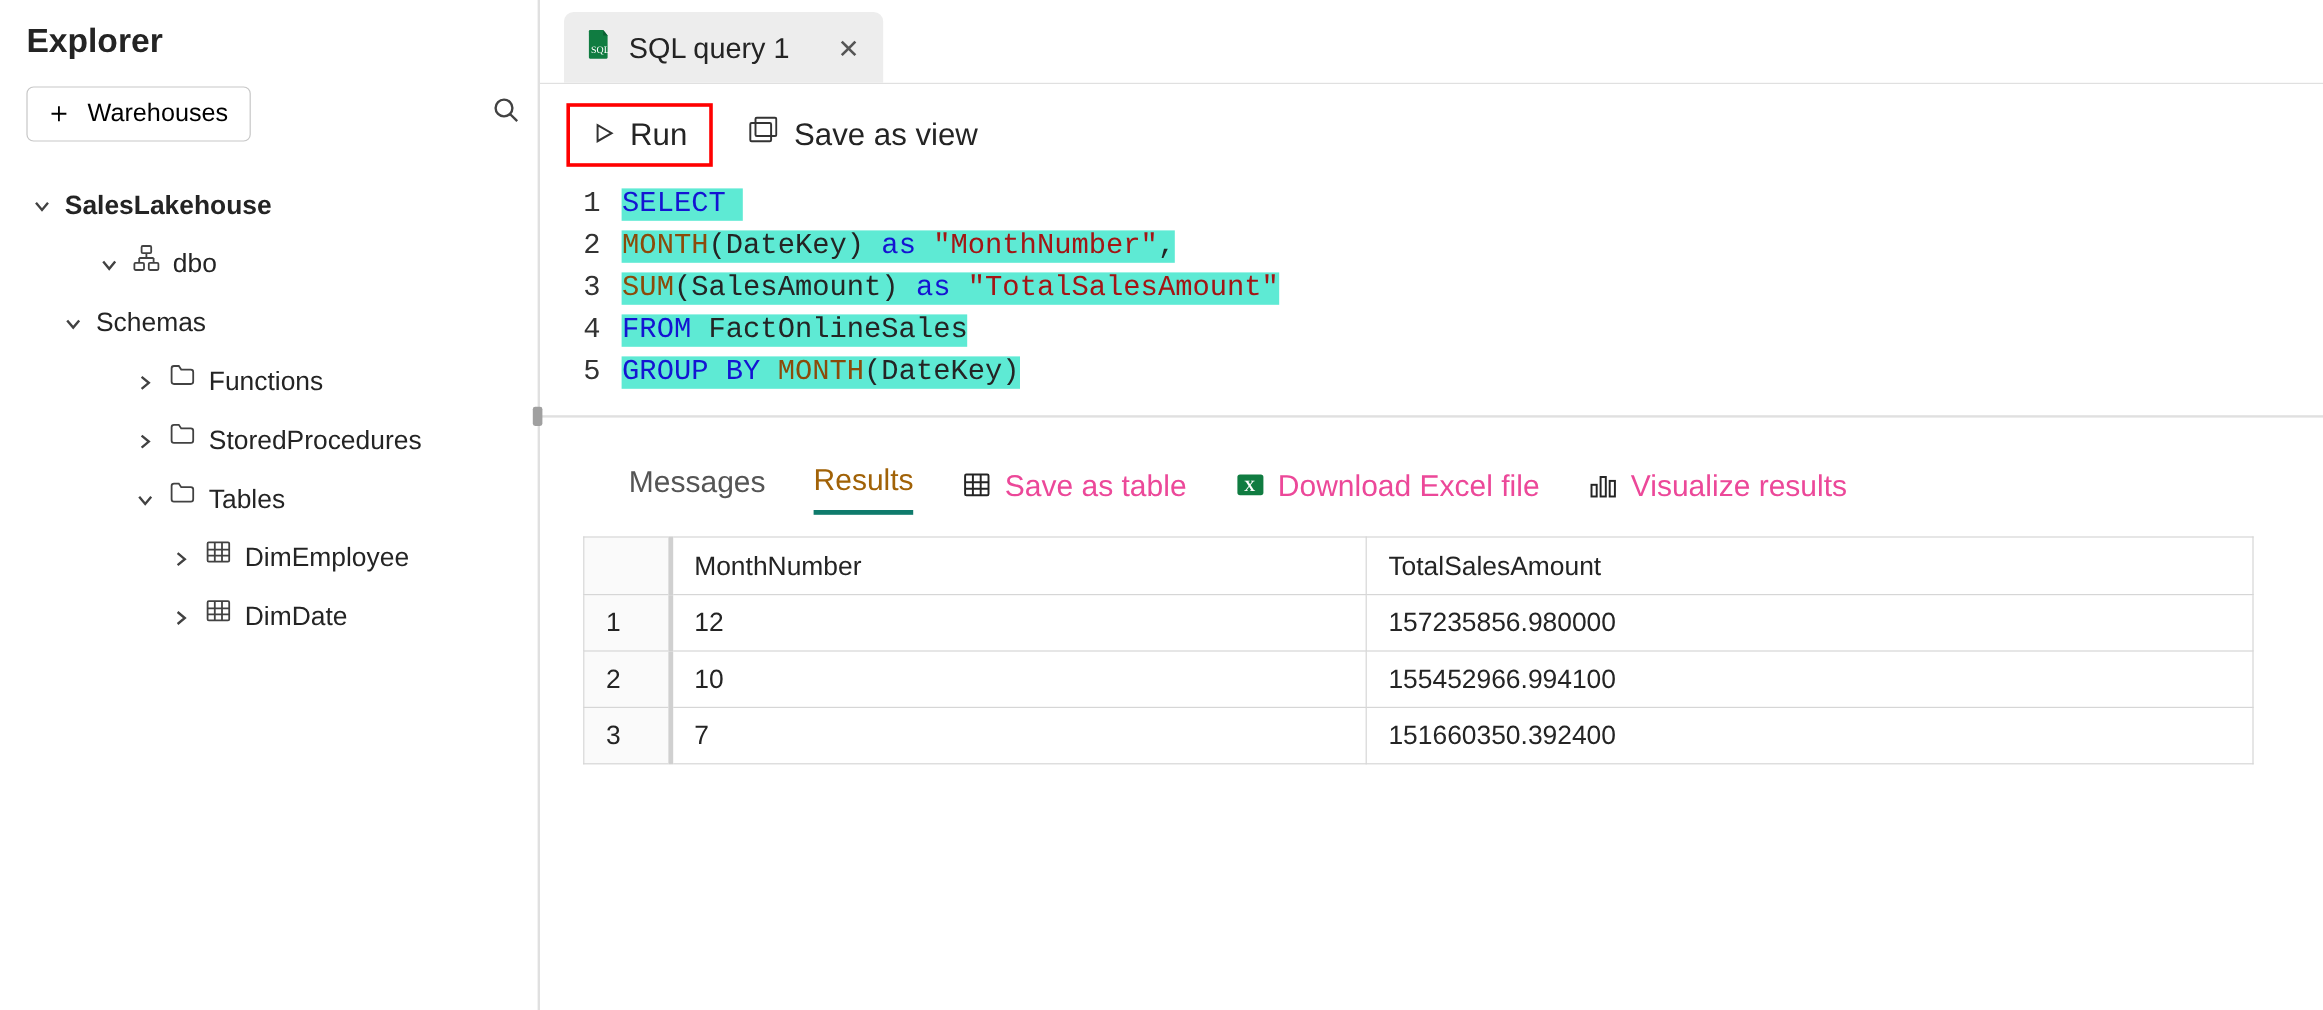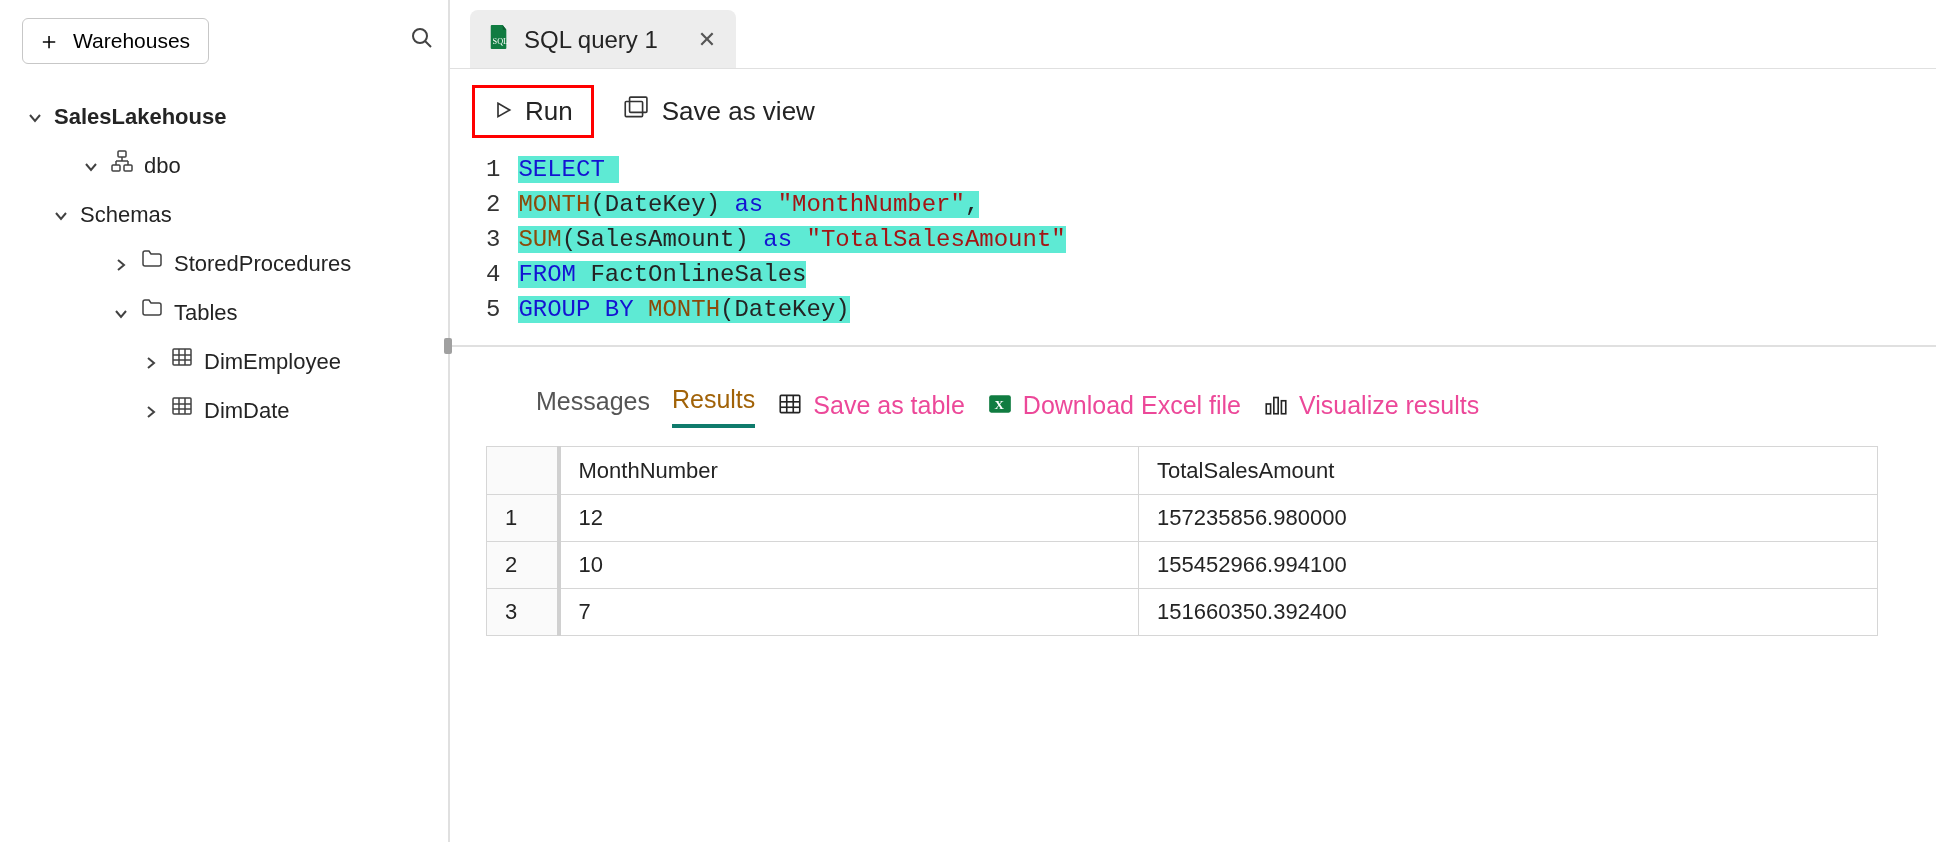--- a/index.html
+++ b/index.html
@@ -161,24 +161,25 @@
       left: -6px; top: -7px;
       width: 8px; height: 16px;
       background: #a0a0a0;
       border-radius: 2px;
     }
 
     
     .results-bar {
       display: flex;
       align-items: center;
-      gap: 22px;
-      padding: 38px 0 18px 86px;
+      gap: 40px;
+      padding: 38px 0 18px 58px;
       font-size: 25px;
       color: #555;
+      margin-left: 16px;
     }
     .results-tab { cursor: pointer; padding-bottom: 10px; }
     .results-tab.active {
       color: #a16207;
       font-weight: 400;
       border-bottom: 4px solid #0f7b6c;
     }
     .action-item {
       display: inline-flex;
       align-items: flex-start;
@@ -211,20 +212,21 @@
     }
     table.results thead th {
       font-weight: 400;
     }
     table.results thead tr { height: 48px; }
   </style>
 </head>
 <body>
 
 <aside class="explorer">
+  <div class="explorer-title">Explorer</div>
 
   <div class="explorer-actions">
     <button class="btn-warehouses">
       <span class="plus-glyph">＋</span>
       <span>Warehouses</span>
     </button>
     <span class="search-glyph">
       <svg viewBox="0 0 24 24" width="24" height="24" fill="none" stroke="#424242" stroke-width="2">
         <circle cx="10" cy="10" r="7"></circle>
           <line x1="21" y1="21" x2="15" y2="15"></line>
@@ -256,20 +258,29 @@
       <span class="tree-label">dbo</span>
     </div>
 
     <div class="tree-item indent-1">
       <span class="caret down"><svg viewBox="0 0 12 12">
             <polyline points="3,1 9,6 3,11"></polyline>
           </svg></span>
       <span class="tree-label">Schemas</span>
     </div>
 
+    <div class="tree-item indent-3">
+      <span class="caret"><svg viewBox="0 0 12 12">
+            <polyline points="3,1 9,6 3,11"></polyline>
+          </svg></span>
+      <span class="folder-icon"><svg viewBox="0 0 24 24">
+            <path d="M3 6a2 2 0 0 1 2-2h4l2 3h8a2 2 0 0 1 2 2v8a2 2 0 0 1-2 2H5a2 2 0 0 1-2-2z"></path>
+          </svg></span>
+      <span class="tree-label">Functions</span>
+    </div>
 
     <div class="tree-item indent-3">
       <span class="caret"><svg viewBox="0 0 12 12">
             <polyline points="3,1 9,6 3,11"></polyline>
           </svg></span>
       <span class="folder-icon"><svg viewBox="0 0 24 24">
             <path d="M3 6a2 2 0 0 1 2-2h4l2 3h8a2 2 0 0 1 2 2v8a2 2 0 0 1-2 2H5a2 2 0 0 1-2-2z"></path>
           </svg></span>
       <span class="tree-label">StoredProcedures</span>
     </div>

